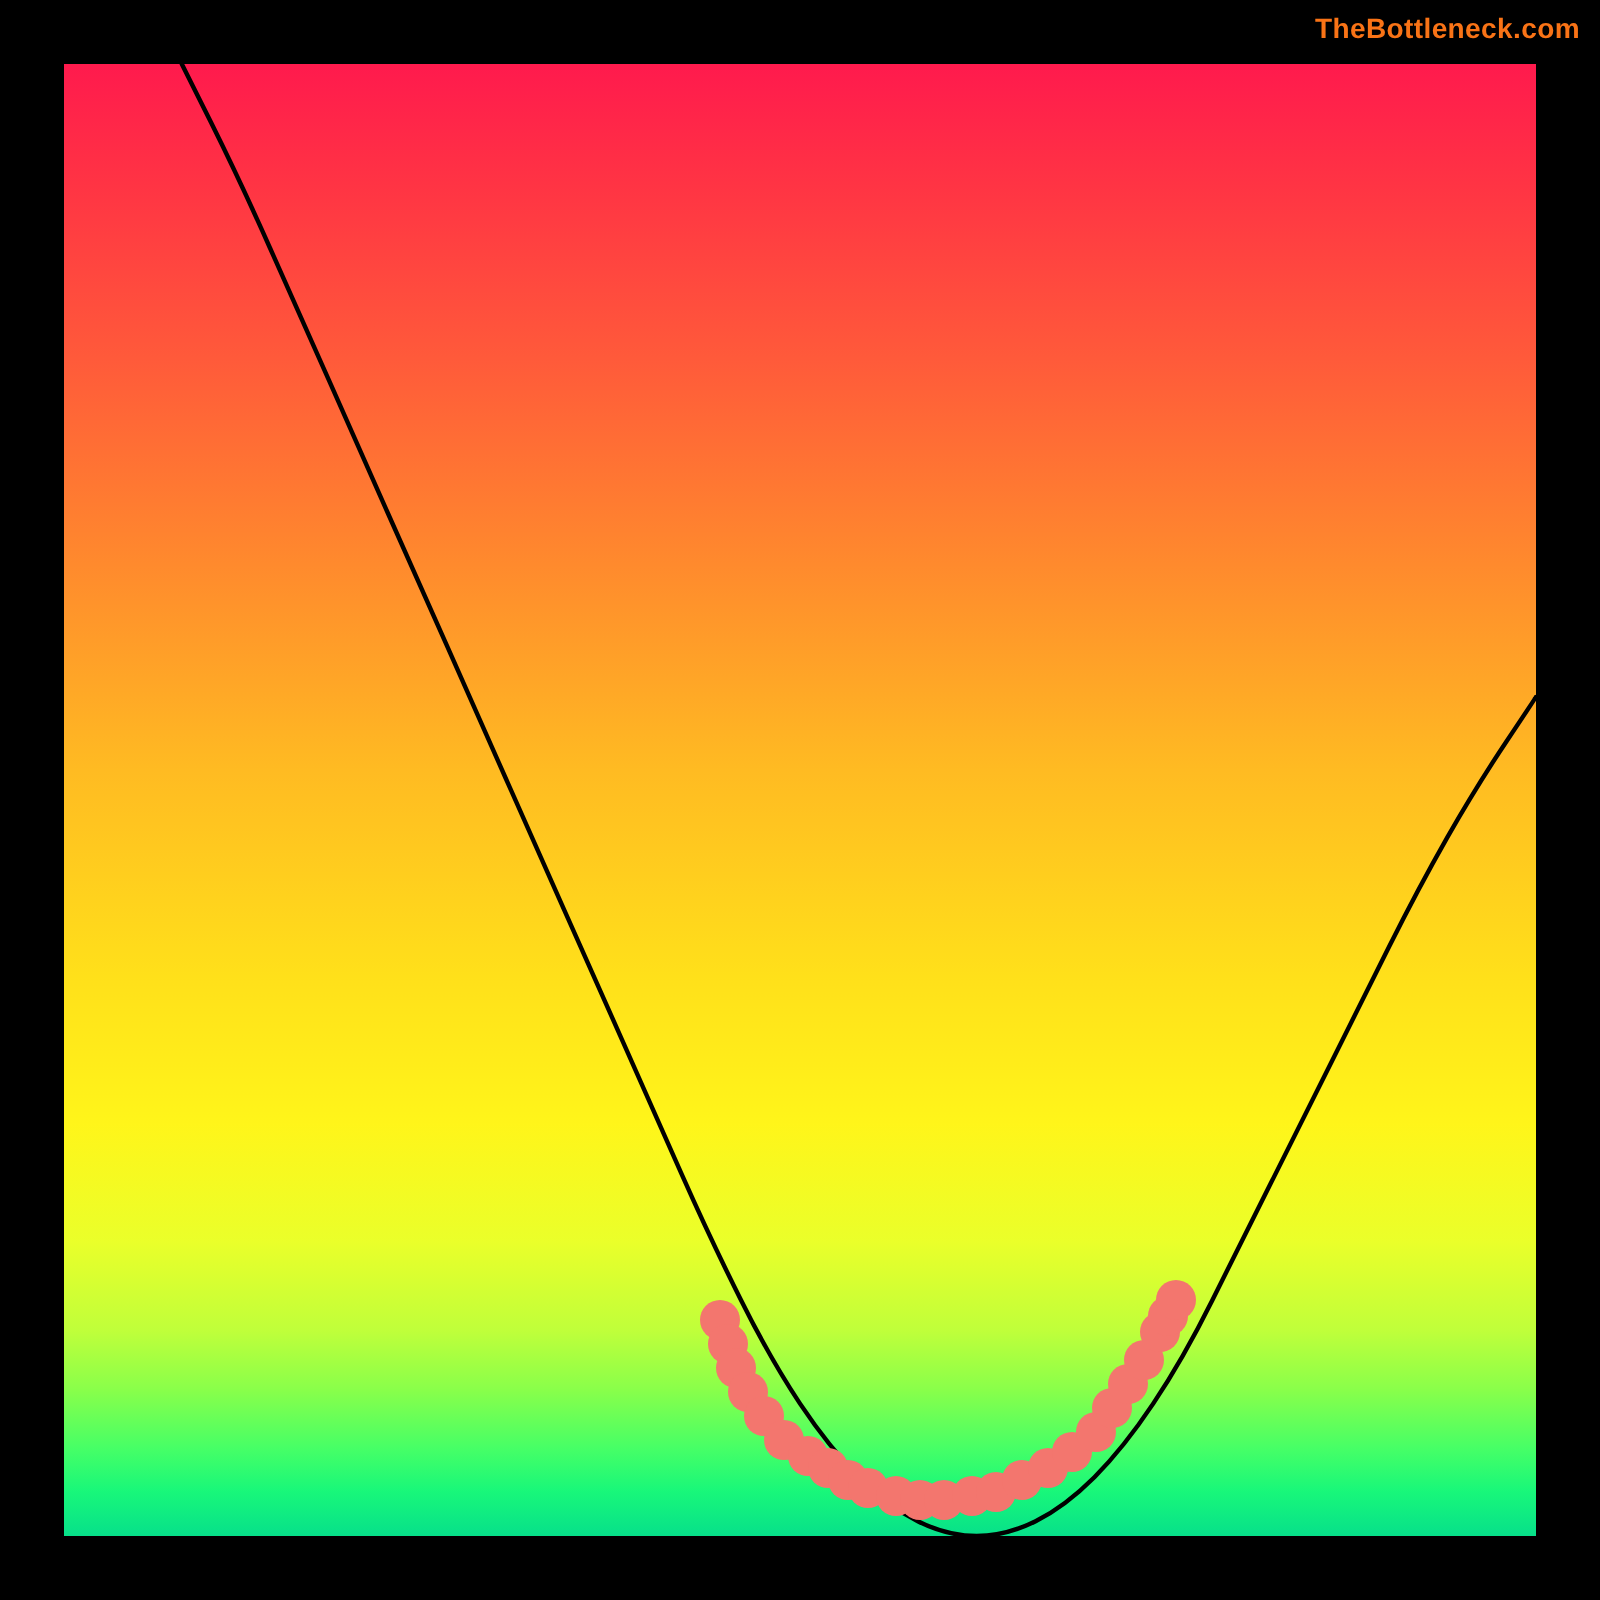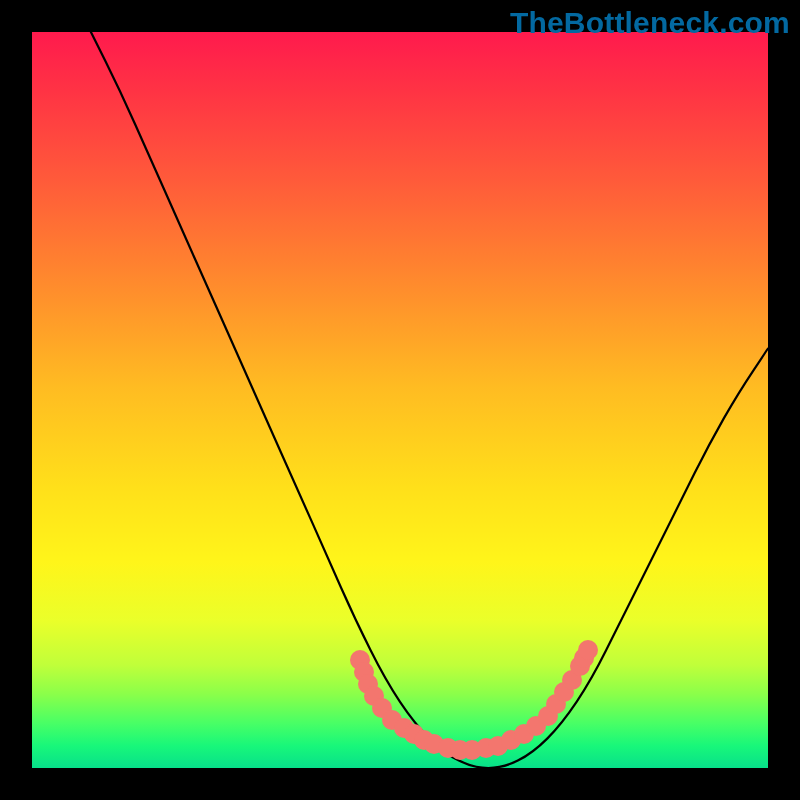--- a/index.html
+++ b/index.html
@@ -37,23 +37,23 @@
       #8aff4a 90%,
       #47ff66 94%,
       #18f77a 97%,
       #07e08a 100%);
   }
   .watermark {
     position: absolute;
     top: 6px;
     right: 10px;
     font-family: Arial, Helvetica, sans-serif;
-    font-size: 30px;
+    font-size: 14px;
     font-weight: bold;
-    color: #0369a1;
+    color: #f97316;
     letter-spacing: 0.2px;
     user-select: none;
   }
   svg.curve {
     position: absolute;
     left: 0;
     top: 0;
   }
 </style>
 </head>

